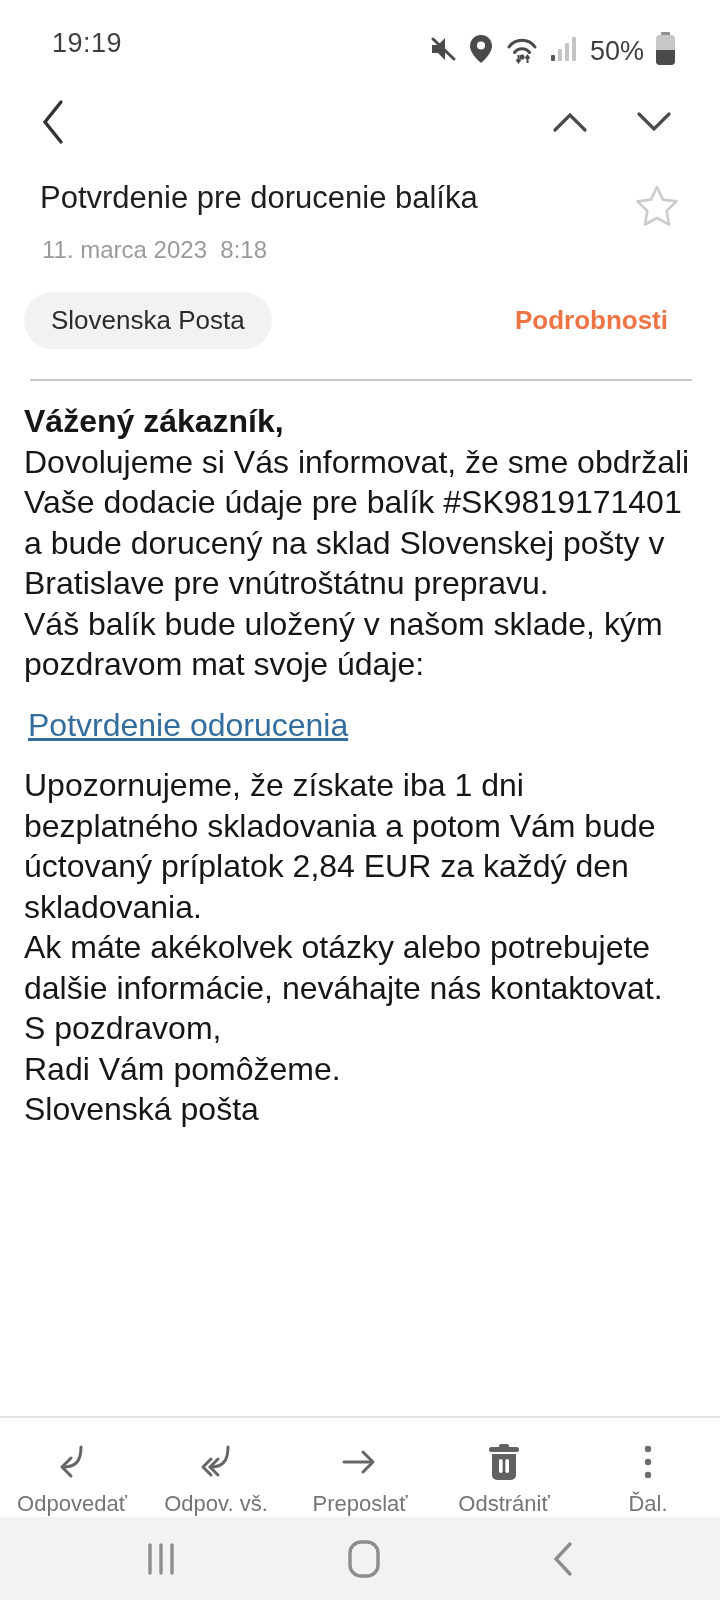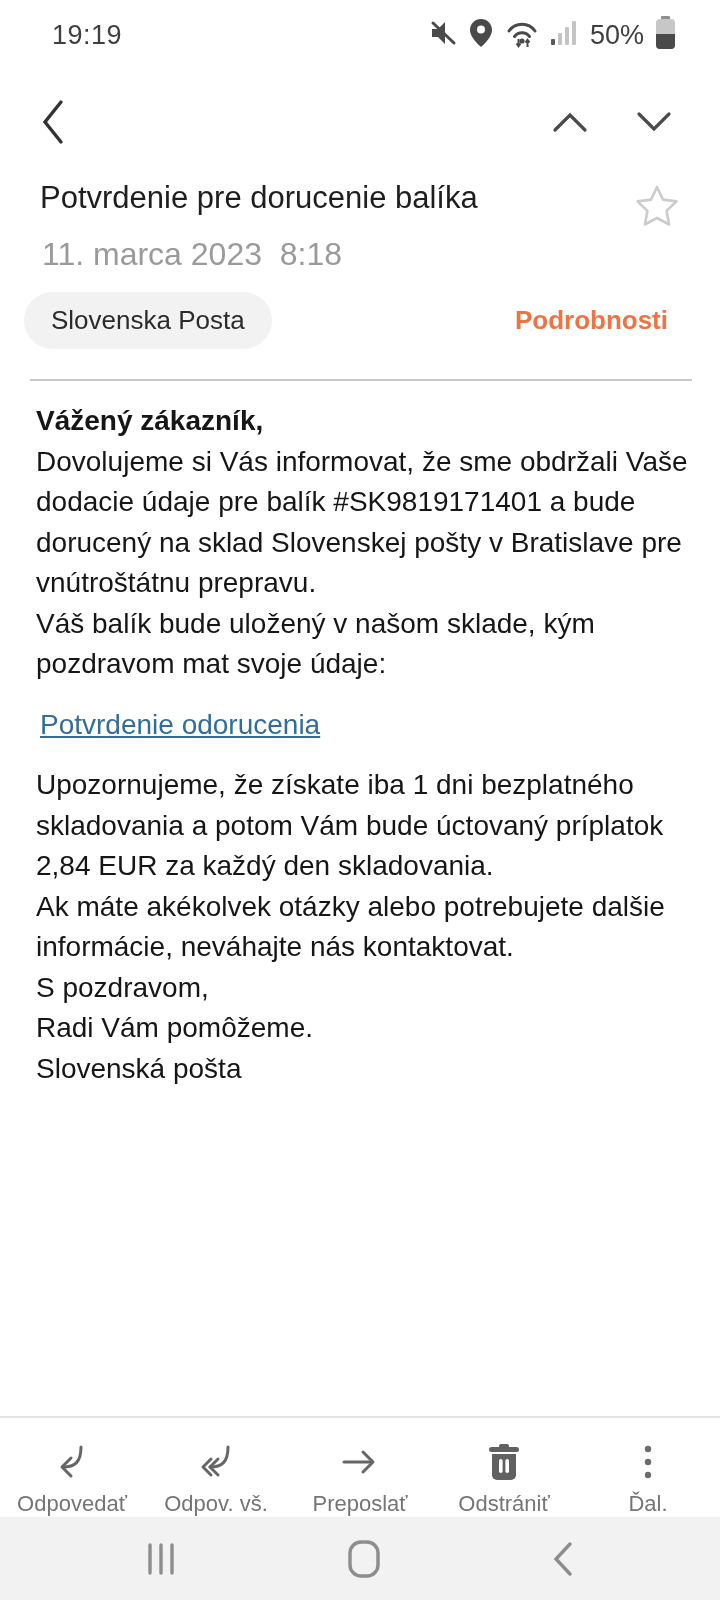--- a/index.html
+++ b/index.html
@@ -7,43 +7,43 @@
     position:relative; width:720px; height:1600px; background:#ffffff;
     font-family:"Liberation Sans", sans-serif; overflow:hidden;
     -webkit-font-smoothing:antialiased;
   }
   
   .statusbar {
     position:absolute; top:16px; left:52px; right:44px;
     display:flex; justify-content:space-between; align-items:center;
   }
   .statusbar .time { font-size:27px; color:#3f3f3f; letter-spacing:.5px; }
-  .status-icons { display:flex; align-items:center; gap:11px; }
+  .status-icons { display:flex; align-items:center; gap:11px;margin-top:16px; }
   .statusbar .battery-pct { font-size:27px; color:#3f3f3f; }
   
   .appbar {
     position:absolute; top:94px; left:36px; right:44px; height:56px;
     display:flex; justify-content:space-between; align-items:center;
   }
   .appbar .right { display:flex; align-items:center; gap:40px; }
   .icon-btn { background:none; border:none; padding:4px; cursor:pointer; line-height:0; }
   
   .subject-row { position:absolute; top:180px; left:40px; right:36px; display:flex; justify-content:space-between; align-items:flex-start; }
   .subject { font-size:31px; color:#1e1e1e; font-weight:400; max-width:560px; }
-  .date { position:absolute; top:236px; left:42px; font-size:32px; color:#9a9a9a; white-space:pre; }
+  .date { position:absolute; top:236px; left:42px; font-size:24px; color:#9a9a9a; white-space:pre; }
   
   .sender-row { position:absolute; top:292px; left:24px; right:46px; display:flex; justify-content:space-between; align-items:center; }
   .sender-chip {
     background:#f2f2f2; border:none; border-radius:30px; padding:13px 27px;
     font-size:26px; color:#2b2b2b; font-family:inherit; cursor:pointer;
   }
   .details-link { background:none; border:none; font-family:inherit; font-size:26px; font-weight:600; cursor:pointer; }
   .divider { position:absolute; top:379px; left:30px; right:28px; height:2px; background:#c9c9c9; }
   
-  .mailbody { position:absolute; top:401px; left:36px; right:30px; font-size:28px; line-height:40.5px; color:#161616; }
+  .mailbody { position:absolute; top:401px; left:24px; right:30px; font-size:32px; line-height:40.5px; color:#161616; }
   .mailbody .b { font-weight:700; }
   .link-para { margin:20px 0 20px 4px; }
   .body-link { text-decoration:underline; cursor:pointer; }
   
   .toolbar {
     position:absolute; bottom:83px; left:0; right:0; height:99px; background:#fff;
     border-top:2px solid #e4e4e4; display:flex; align-items:flex-end;
   }
   .tb-item {
     flex:1; background:none; border:none; cursor:pointer; font-family:inherit;

